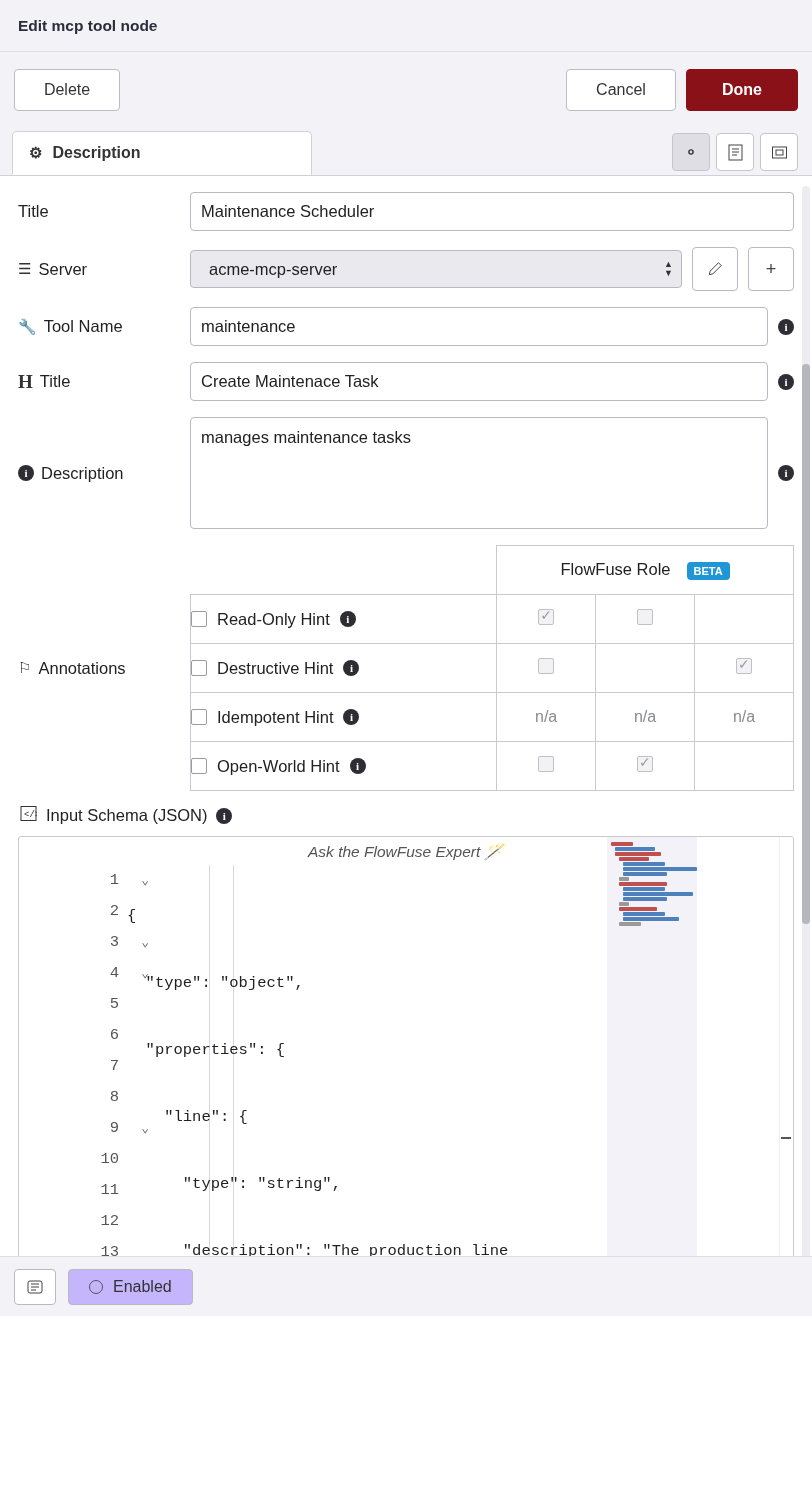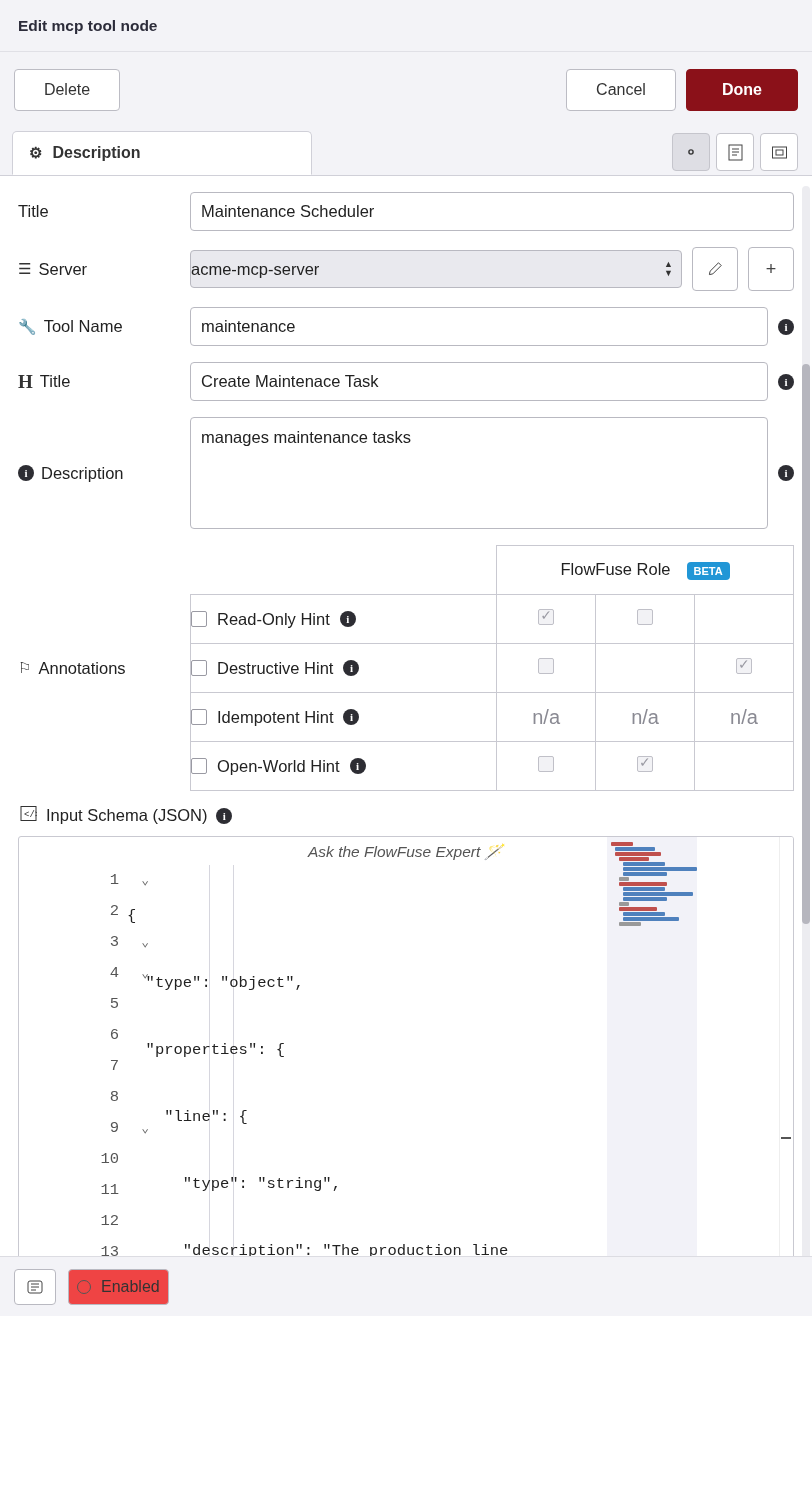--- a/index.html
+++ b/index.html
@@ -171,21 +171,21 @@
     cursor: pointer;
   }
   select.combo {
     appearance: none;
     -webkit-appearance: none;
     font-family: "Liberation Sans", sans-serif;
     font-size: 16.5px;
     color: #222;
     border: 1px solid #b9b9c1;
     border-radius: 4px;
-    padding: 9px 28px 9px 0;
+    padding: 9px 28px 9px 18px;
     background: #e9e9ee;
     width: 100%;
     outline: none;
   }
   .combo-wrap { position: relative; flex: 1; }
   .combo-arrows {
     position: absolute;
     right: 9px; top: 50%;
     transform: translateY(-50%);
     font-size: 9px;
@@ -280,21 +280,21 @@
     border-color: #c0c0c8;
     position: relative;
   }
   input[type=checkbox].cb.checked-grey::after {
     content: "✓";
     position: absolute;
     left: 1px; top: -3px;
     font-size: 14px;
     color: #9a9aa3;
   }
-  .na { color: #8a8a93; font-size: 20px; }
+  .na { color: #8a8a93; font-size: 16px; }
   
   .schema-head {
     display: flex;
     align-items: center;
     gap: 9px;
     font-size: 16.5px;
     margin: 14px 0 10px 2px;
   }
   .editor {
     border: 1px solid #c9c9d1;
@@ -396,23 +396,23 @@
     border-radius: 4px;
     background: #fff;
     display: flex; align-items: center; justify-content: center;
     font-size: 15px; color: #444;
     cursor: pointer;
   }
   .enabled-btn {
     height: 36px;
     border: 1px solid #b9b9c1;
     border-radius: 4px;
-    background: #ef4444;
+    background: #c4b5fd;
     display: flex; align-items: center; gap: 10px;
-    padding: 0 8px;
+    padding: 0 20px;
     font-size: 16px;
     color: #333;
     cursor: pointer;
   }
   .radio-circle {
     width: 14px; height: 14px;
     border: 1.5px solid #555;
     border-radius: 50%;
   }
   .left-edge-tab {

